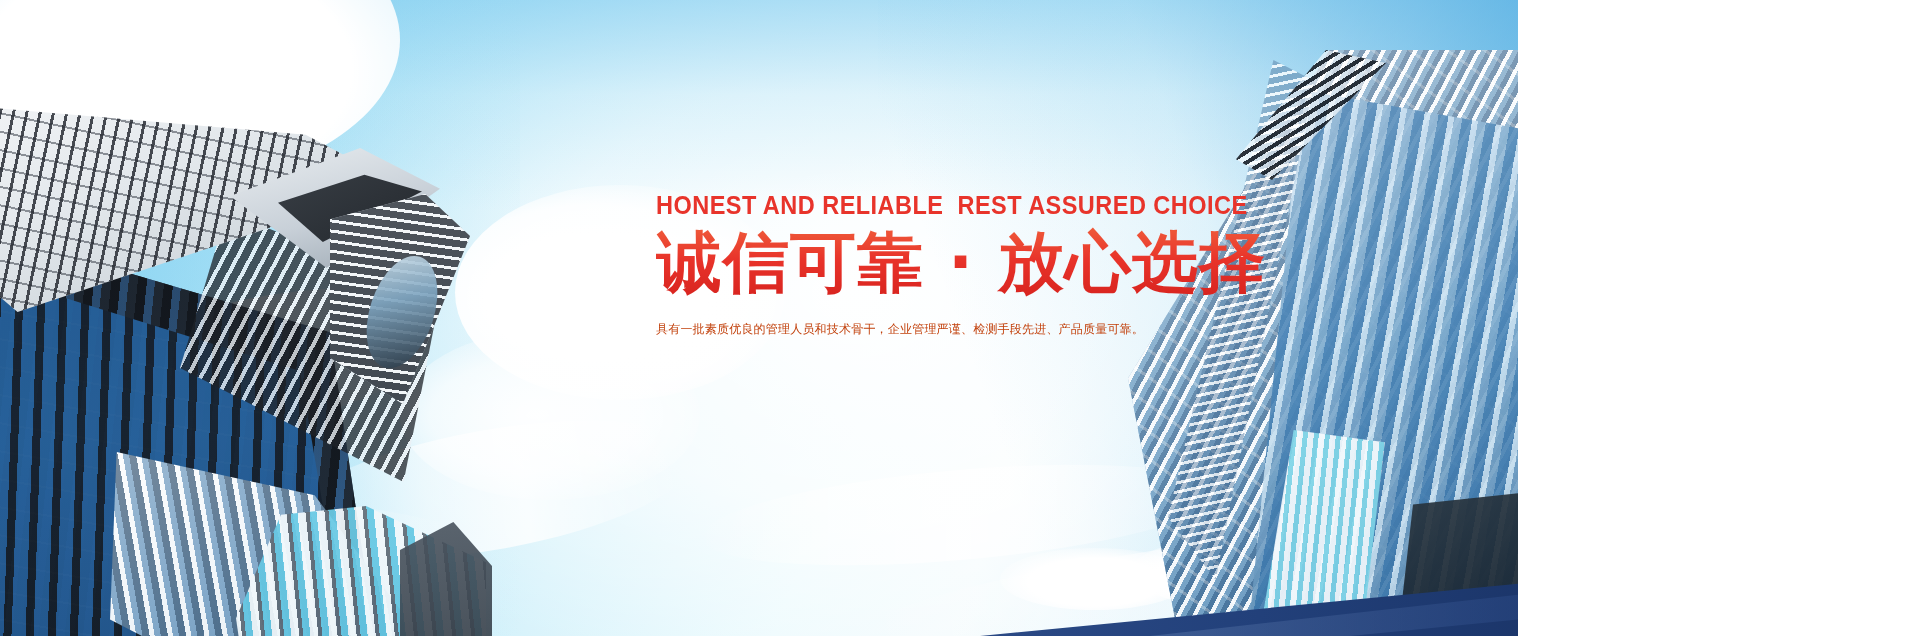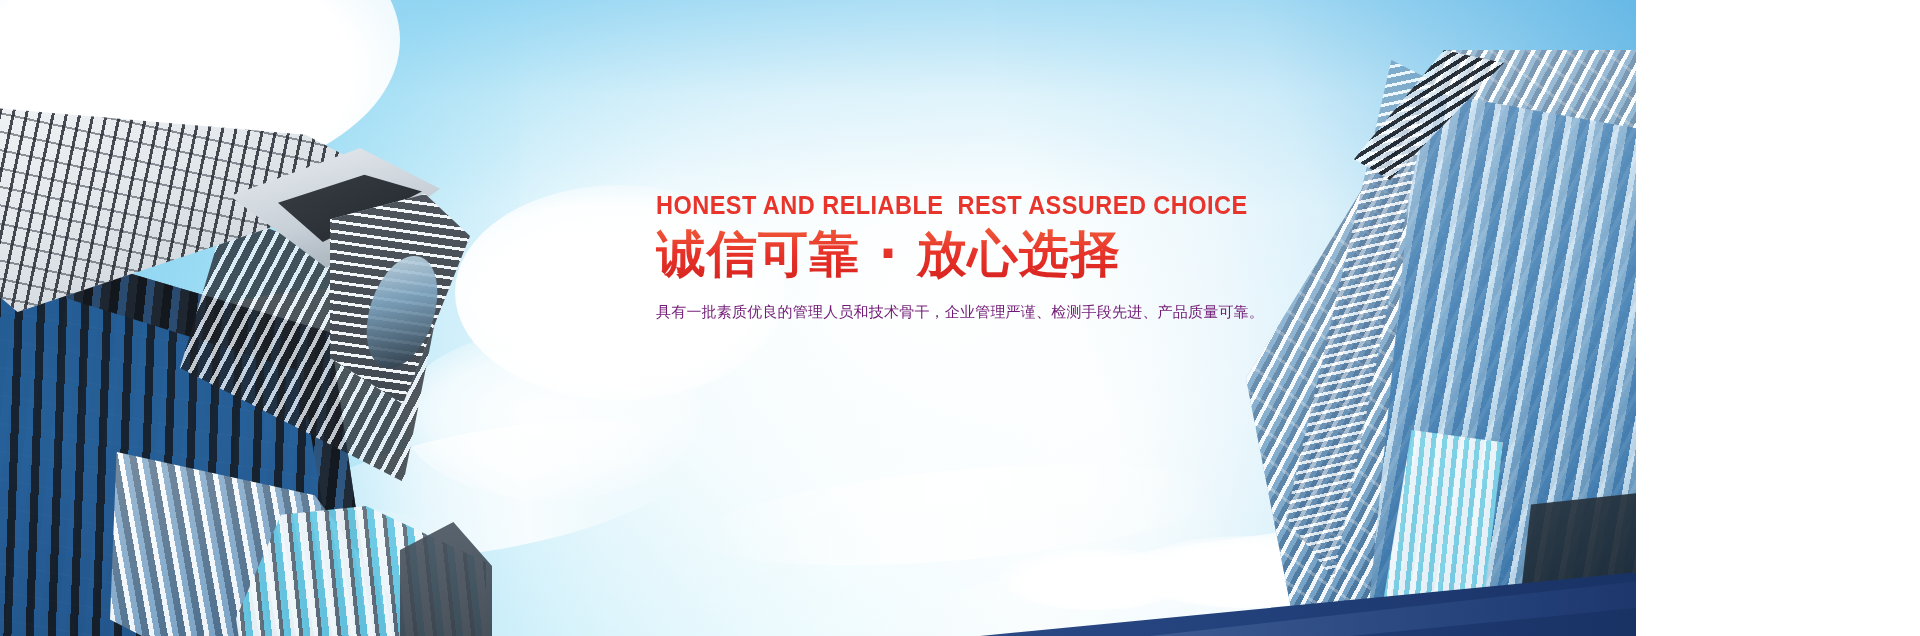--- a/index.html
+++ b/index.html
@@ -1,20 +1,20 @@
 <!DOCTYPE html>
 <html><head>
 <meta charset="utf-8">
 <style>
   html,body{margin:0;padding:0;background:#fff;}
   body{font-family:"Liberation Sans","DejaVu Sans",sans-serif;}
 
   #banner{
     position:relative;
-    width:1636px;height:636px;
+    width:1518px;height:636px;
     overflow:hidden;
     background:#bfe6f7;
   }
 
   
   .sky-base{
     position:absolute;inset:0;
     background:
       radial-gradient(ellipse 900px 620px at 56% 46%, rgba(255,255,255,.98) 0%, rgba(255,255,255,.72) 34%, rgba(255,255,255,0) 70%),
       linear-gradient(112deg,
@@ -265,37 +265,37 @@
     font-weight:600;
     color:#e8342b;
     white-space:pre;
     line-height:1.1;
     margin:0 0 7px 0;
     font-family:"Liberation Sans","DejaVu Sans",sans-serif;
     transform:scaleX(.94);
     transform-origin:left center;
   }
   #headline{
-    font-size:50px;
+    font-size:66px;
     font-weight:bold;
     line-height:1.08;
     margin:0 0 16px 0;
     white-space:nowrap;
     color:#e8342b;
     background:linear-gradient(180deg,#ef5a3a 0%, #e8332a 46%, #d8241f 100%);
     -webkit-background-clip:text;
     background-clip:text;
     -webkit-text-fill-color:transparent;
     letter-spacing:1px;
     font-family:"DejaVu Sans","Liberation Sans",sans-serif;
   }
   .body-line{
-    font-size:15px;
+    font-size:12px;
     line-height:30px;
-    color:#701a75;
+    color:#c2410c;
     white-space:nowrap;
     font-family:Liberation Sans, sans-serif;
     letter-spacing:.2px;
   }
 </style>
 </head>
 <body>
 
 <div id="banner">
 

